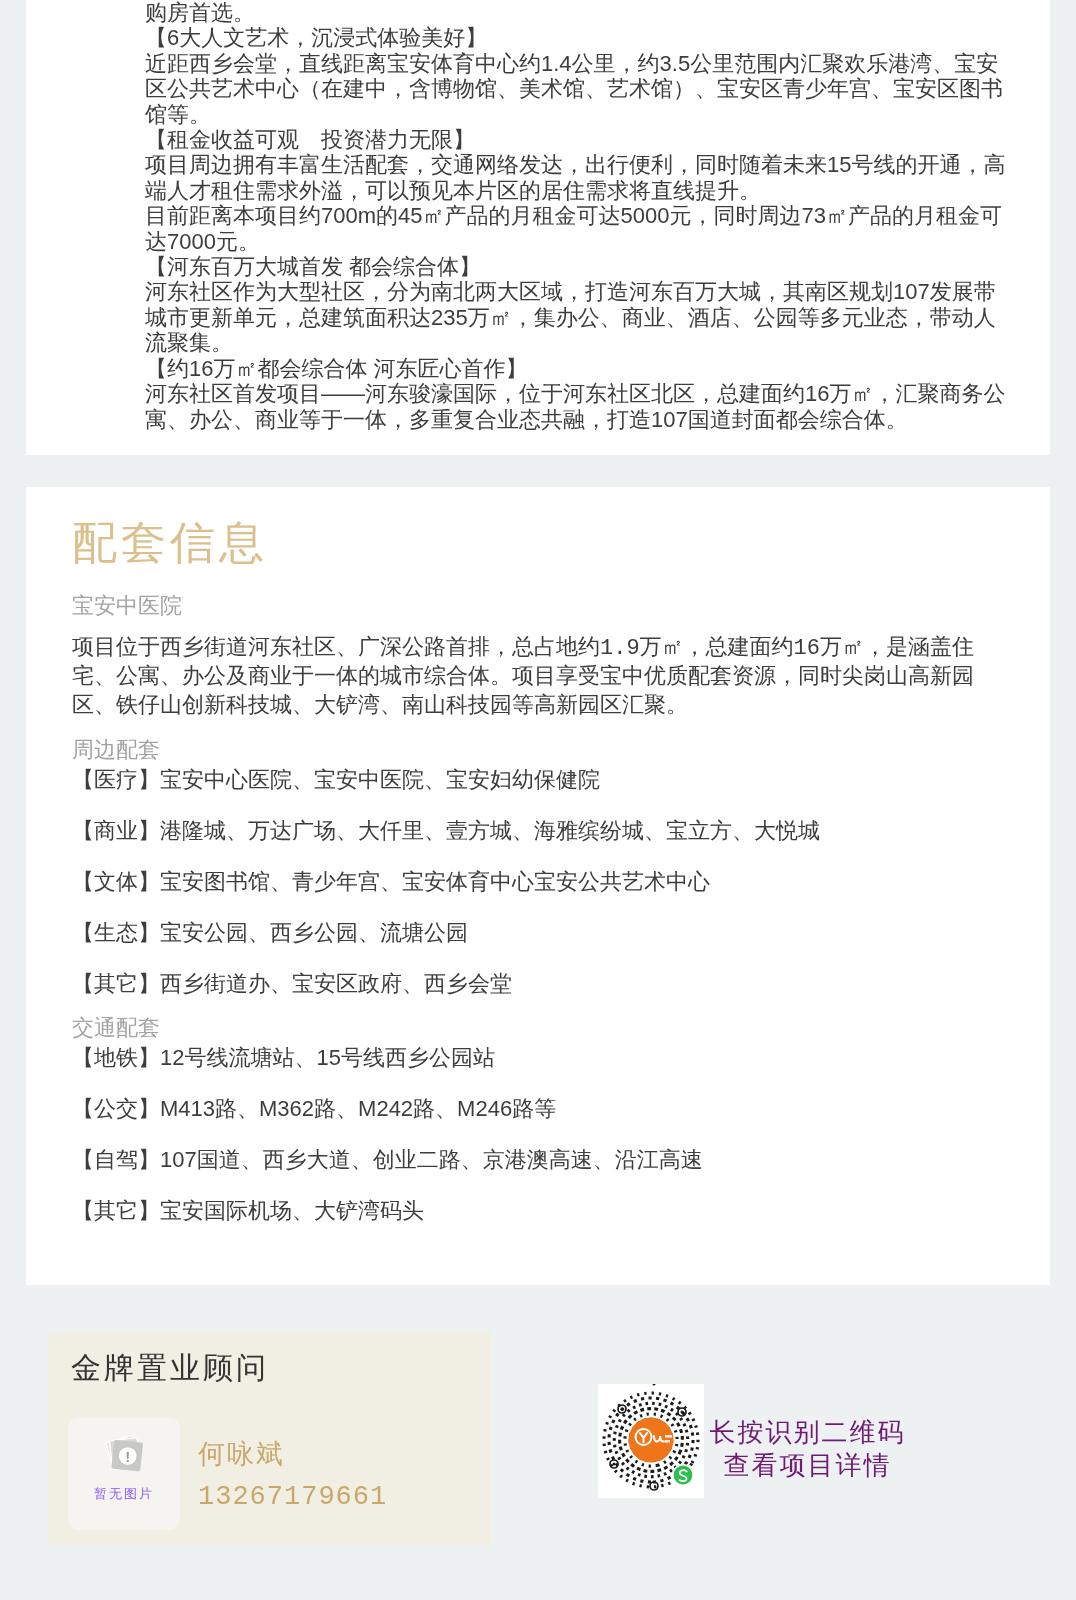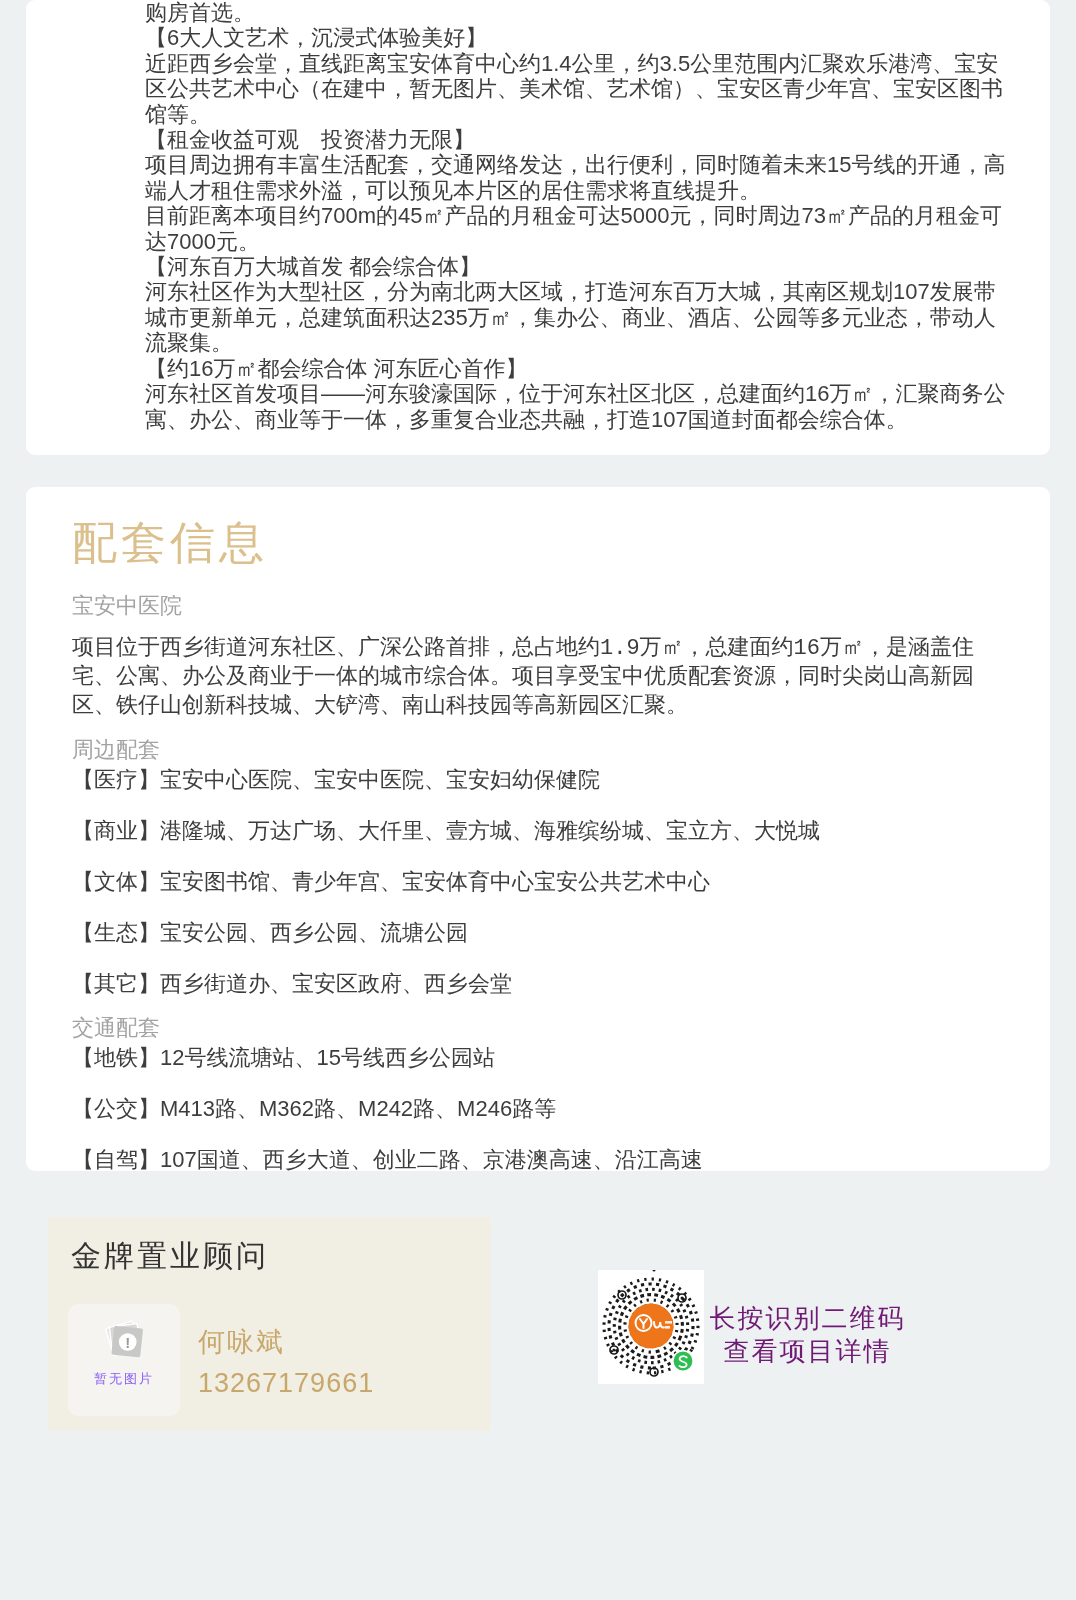--- a/index.html
+++ b/index.html
@@ -2,54 +2,54 @@
 <html><head>
 <meta charset="utf-8">
 <style>
   html,body{margin:0;padding:0;}
   body{
     width:1076px;height:1600px;overflow:hidden;position:relative;
     background:#edf1f2;
     font-family:"Liberation Sans","DejaVu Sans",sans-serif;
     -webkit-font-smoothing:antialiased;
   }
-  .card{margin:0 26px;background:#ffffff;box-sizing:border-box;border-radius:9px;}
+  .card{margin:0 26px;background:#ffffff;box-sizing:border-box;}
 
   
   .article-card{
     height:455px;overflow:hidden;
     padding:0 40px 0 119px;
     font-size:22px;line-height:25.4px;color:#3d3d3d;
   }
   .clip-line{margin-top:-17px;}
   .article-card p{margin:0;}
 
   
   .info-card{
-    height:684px;overflow:hidden;
+    height:798px;overflow:hidden;
     padding:30px 44px 0 46px;
     color:#3d3d3d;
   }
   .info-title{
     font-size:45px;line-height:52px;font-weight:500;
     letter-spacing:4px;color:#dbc08d;
   }
   .sec-label{margin-top:14px;font-size:22px;line-height:30px;color:#a3a3a3;}
   .sec-label.first{margin-top:22px;}
   .intro-p{margin:13px 0 0 0;font-size:22px;line-height:29px;font-family:Liberation Mono, monospace;}
   .group .cfg-item{margin-top:21px;font-size:22px;line-height:30px;}
   .group .cfg-item:first-child{margin-top:0;}
   .group.transport .cfg-item:first-child{}
   .card-gap{height:32px;}
 
   
   .footer{position:relative;height:315px;}
   .consultant-card{
     position:absolute;left:48px;top:46px;width:443px;height:214px;
-    background:#f1eee3;border-radius:0;
+    background:#f1eee3;border-radius:0;font-family:Liberation Mono, monospace;
   }
   .c-title{
     position:absolute;left:23px;top:20px;
     font-size:30px;line-height:38px;letter-spacing:3px;
     font-weight:500;color:#333333;
   }
   .no-photo{
     position:absolute;left:20px;top:87px;width:112px;height:112px;
     background:#f5f4f0;border-radius:10px;text-align:center;
   }
@@ -67,21 +67,21 @@
     text-align:center;color:#701a75;
     font-size:26px;line-height:33px;letter-spacing:2px;
   }
 </style>
 </head>
 <body>
 
 <div class="card article-card">
   <p class="clip-line">购房首选。</p>
   <p>【6大人文艺术，沉浸式体验美好】</p>
-  <p>近距西乡会堂，直线距离宝安体育中心约1.4公里，约3.5公里范围内汇聚欢乐港湾、宝安区公共艺术中心（在建中，暂无图片、美术馆、艺术馆）、宝安区青少年宫、宝安区图书馆等。</p>
+  <p>近距西乡会堂，直线距离宝安体育中心约1.4公里，约3.5公里范围内汇聚欢乐港湾、宝安区公共艺术中心（在建中，含博物馆、美术馆、艺术馆）、宝安区青少年宫、宝安区图书馆等。</p>
   <p>【租金收益可观　投资潜力无限】</p>
   <p>项目周边拥有丰富生活配套，交通网络发达，出行便利，同时随着未来15号线的开通，高端人才租住需求外溢，可以预见本片区的居住需求将直线提升。</p>
   <p>目前距离本项目约700m的45㎡产品的月租金可达5000元，同时周边73㎡产品的月租金可达7000元。</p>
   <p>【河东百万大城首发 都会综合体】</p>
   <p>河东社区作为大型社区，分为南北两大区域，打造河东百万大城，其南区规划107发展带城市更新单元，总建筑面积达235万㎡，集办公、商业、酒店、公园等多元业态，带动人流聚集。</p>
   <p>【约16万㎡都会综合体 河东匠心首作】</p>
   <p>河东社区首发项目——河东骏濠国际，位于河东社区北区，总建面约16万㎡，汇聚商务公寓、办公、商业等于一体，多重复合业态共融，打造107国道封面都会综合体。</p>
 </div>
 
 <div class="card-gap"></div>

